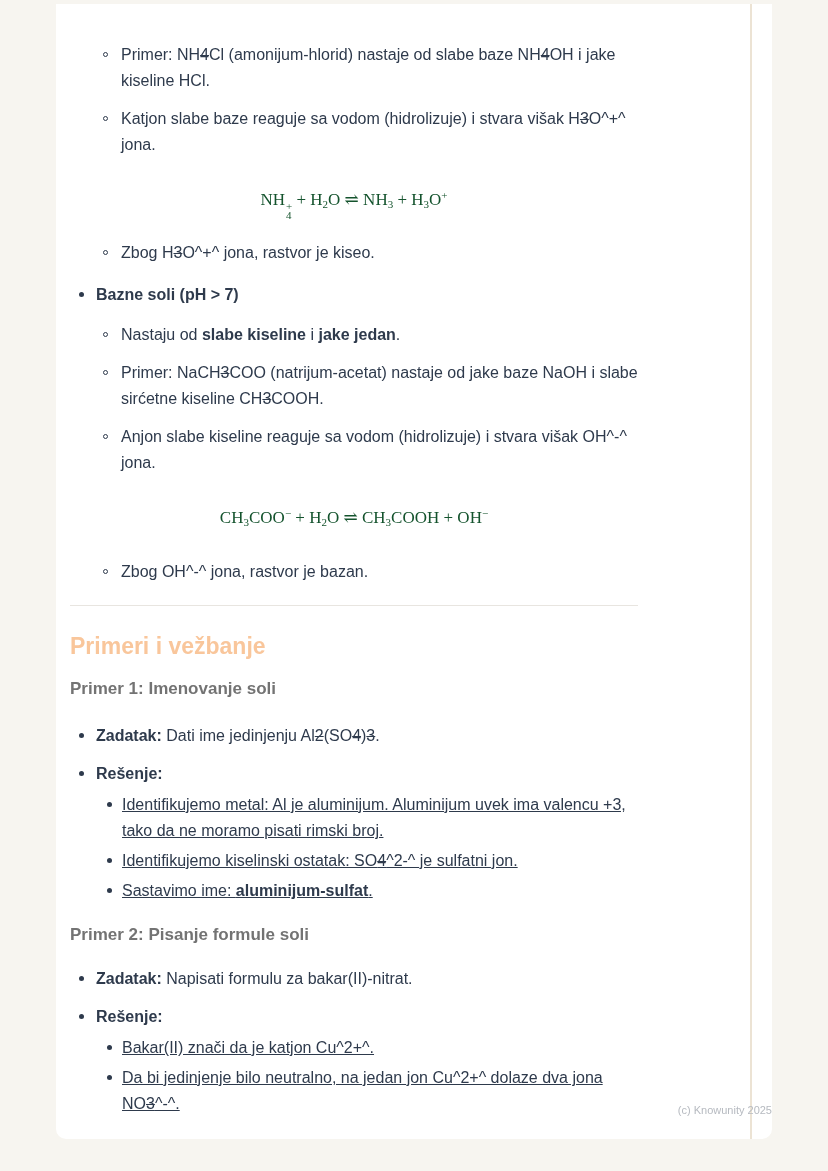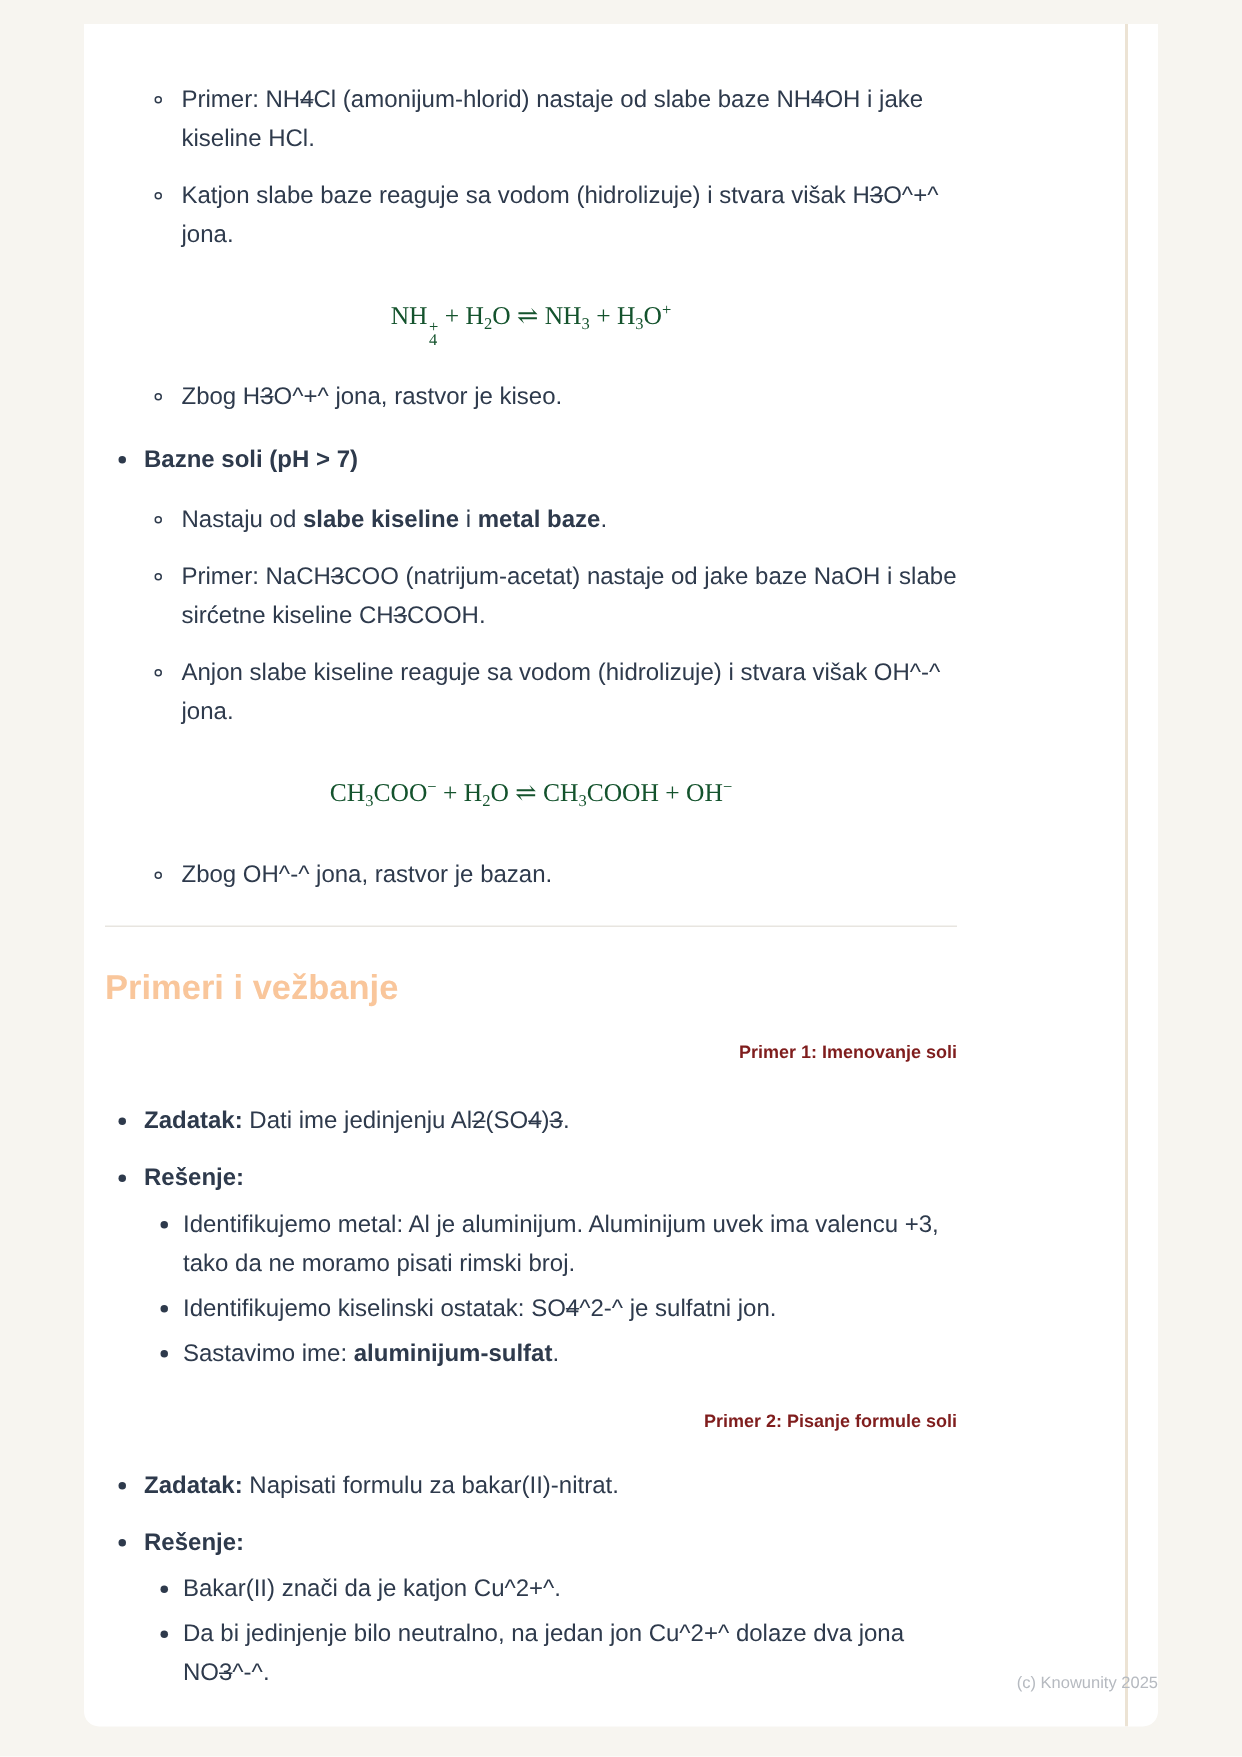--- a/index.html
+++ b/index.html
@@ -6,21 +6,21 @@
   html, body { width: 828px; height: 1171px; }
   body {
     background: #f7f5f0;
     font-family: "Liberation Sans", sans-serif;
     color: #2e3a4c;
     position: relative;
     overflow: hidden;
   }
   .card {
     position: absolute;
-    left: 56px; top: 16px;
+    left: 56px; top: 4px;
     width: 716px; height: 1135px;
     background: #ffffff;
     border-radius: 0 0 10px 10px;
     overflow: hidden;
   }
   .content {
     display: flex;
     flex-direction: column;
     padding: 38px 0 0 14px;
     width: 582px;
@@ -29,21 +29,21 @@
   .li {
     position: relative;
     font-size: 16px;
     line-height: 26px;
     padding-bottom: 12px;
   }
   .l1 > .li { padding-left: 26px; }
   .l1 > .li > .dot { left: 9px; }
   .l2 > .li { padding-left: 51px; }
   .l2 > .li > .circ { left: 33px; }
-  .nested { margin-top: 5px; }
+  .nested { margin-top: 5px; text-decoration: underline; }
   .nested > .li { padding-left: 26px; padding-bottom: 4px; }
   .nested > .li > .dot { left: 11px; }
   .dot {
     position: absolute; top: 10px;
     width: 5px; height: 5px; border-radius: 50%;
     background: #2e3a4c;
   }
   .circ {
     position: absolute; top: 10px;
     width: 5px; height: 5px; border-radius: 50%;
@@ -82,26 +82,25 @@
     margin: 8px 0 25px 0;
   }
   .practice-heading {
     color: #f9c69b;
     font-size: 23px;
     line-height: 30px;
     font-weight: 700;
     margin: 0 0 17px 0;
   }
   .example-title {
-    font-size: 12px;
+    font-size: 17px;
     line-height: 22px;
     font-weight: 700;
-    color: #7f1d1d;
+    color: #737373;
     margin: 0 0 23px 0;
-    text-align: right;
   }
   #ex2-title { margin-top: 4px; margin-bottom: 20px; }
   .vline {
     position: absolute;
     top: 0; bottom: 0;
     left: 694px;
     width: 2px;
     background: #ece3d4;
   }
   .footer {
@@ -146,21 +145,21 @@
     <ul class="l1" id="list-main-bazne">
       <li class="li">
         <span class="dot"></span>
         <span><span class="b">Bazne soli (pH &gt; 7)</span></span>
       </li>
     </ul>
 
     <ul class="l2" id="list-bazne-sub">
       <li class="li">
         <span class="circ"></span>
-        <span><span>Nastaju od </span><span class="b">slabe kiseline</span><span> i </span><span class="b">metal baze</span><span>.</span></span>
+        <span><span>Nastaju od </span><span class="b">slabe kiseline</span><span> i </span><span class="b">jake jedan</span><span>.</span></span>
       </li>
       <li class="li">
         <span class="circ"></span>
         <span><span>Primer: NaCH</span><span class="st">3</span><span>COO (natrijum-acetat) nastaje od jake baze NaOH i slabe sirćetne kiseline CH</span><span class="st">3</span><span>COOH.</span></span>
       </li>
       <li class="li">
         <span class="circ"></span>
         <span><span>Anjon slabe kiseline reaguje sa vodom (hidrolizuje) i stvara višak OH^-^ jona.</span></span>
       </li>
     </ul>

